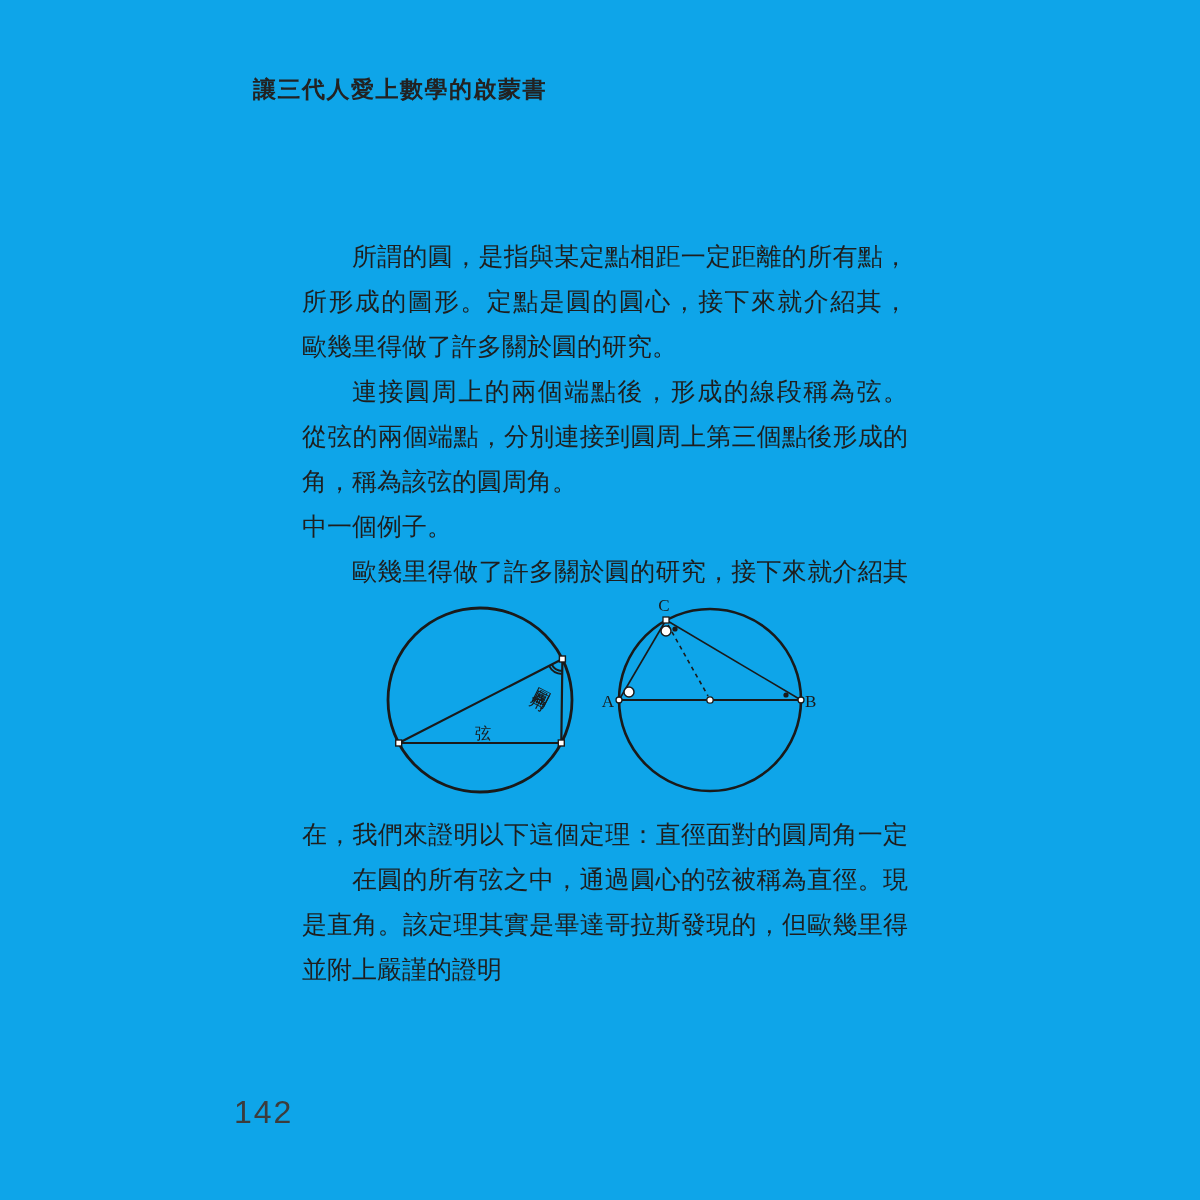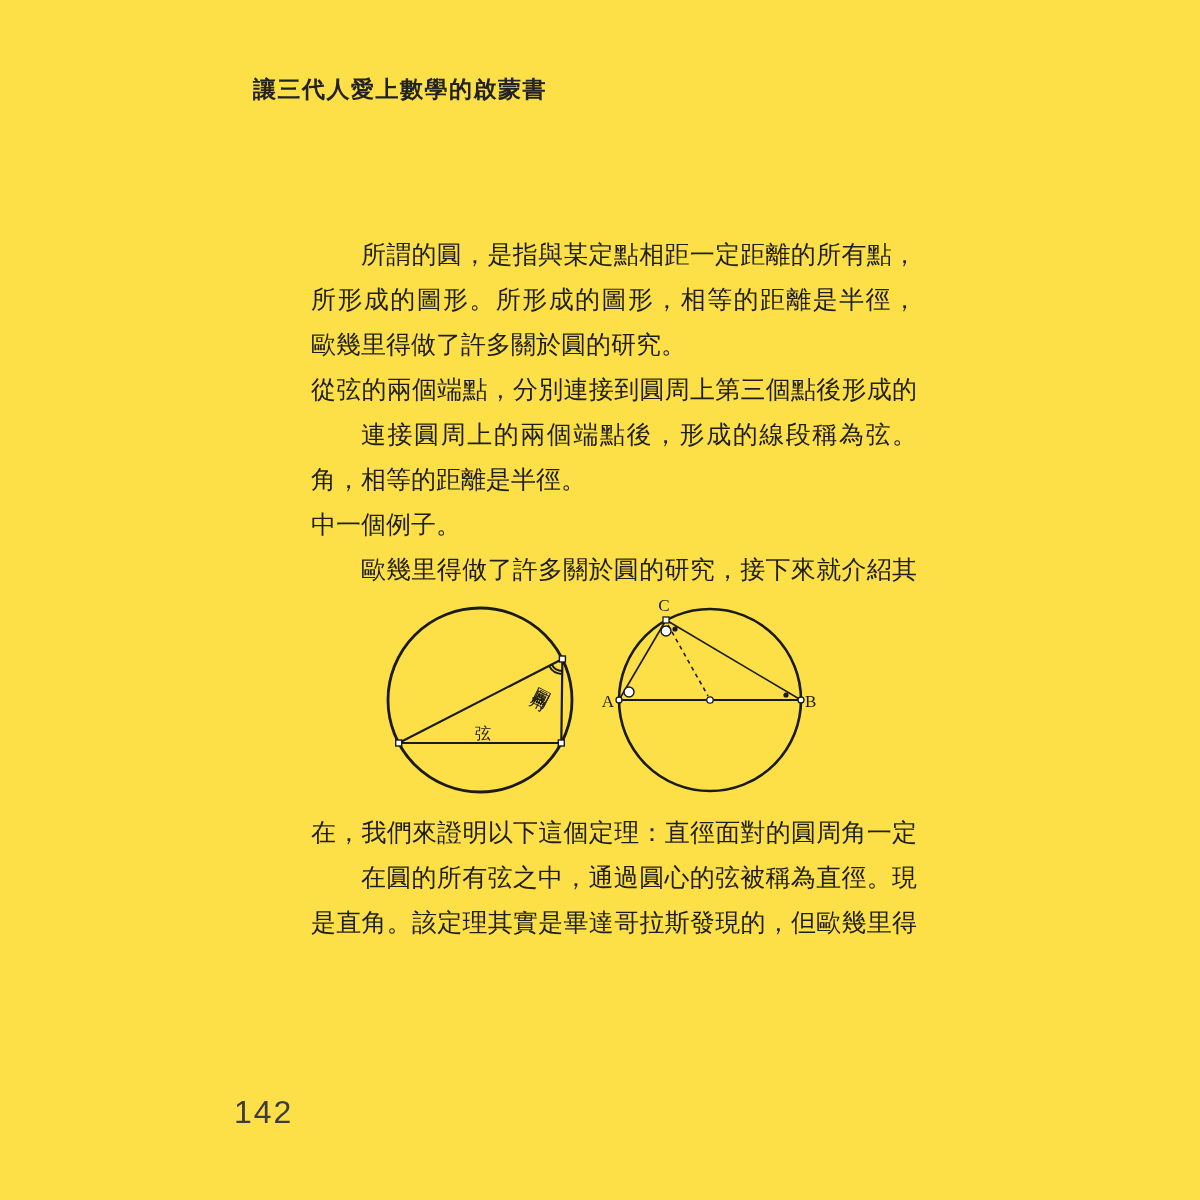--- a/index.html
+++ b/index.html
@@ -5,39 +5,38 @@
   html, body { margin: 0; padding: 0; }
   body {
     width: 1200px; height: 1200px;
     background: #ffffff;
     font-family: "Liberation Serif", "DejaVu Serif", serif;
     color: #1e1e1e;
   }
   .page {
     position: relative;
     width: 1200px; height: 1200px;
-    background: #fde047;
+    background: #0ea5e9;
     overflow: hidden;
   }
   .running-head {
     position: absolute;
     left: 253px; top: 74px;
     font-size: 23px;
     font-weight: bold;
     letter-spacing: 1.5px;
     color: #222222;
     white-space: nowrap;
   }
   .textblock {
     position: absolute;
-    left: 311px;
+    left: 302px;
     width: 606px;
     font-size: 25px;
     color: #1e1e1e;
-    font-family: Liberation Mono, monospace;
   }
   .tb1 { top: 234px; }
   .tb2 { top: 812px; }
   .line {
     height: 45px;
     line-height: 45px;
   }
   .fill {
     text-align: justify;
     text-align-last: justify;
@@ -74,25 +73,25 @@
 </style>
 </head>
 <body>
 
 <div class="page">
 
   <div class="running-head">讓三代人愛上數學的啟蒙書</div>
 
   <div class="textblock tb1">
     <div class="line fill indent">所謂的圓，是指與某定點相距一定距離的所有點，</div>
-    <div class="line fill">所形成的圖形。所形成的圖形，相等的距離是半徑，</div>
+    <div class="line fill">所形成的圖形。定點是圓的圓心，接下來就介紹其，</div>
     <div class="line">歐幾里得做了許多關於圓的研究。</div>
+    <div class="line fill indent">連接圓周上的兩個端點後，形成的線段稱為弦。</div>
     <div class="line fill">從弦的兩個端點，分別連接到圓周上第三個點後形成的</div>
-    <div class="line fill indent">連接圓周上的兩個端點後，形成的線段稱為弦。</div>
-    <div class="line">角，相等的距離是半徑。</div>
+    <div class="line">角，稱為該弦的圓周角。</div>
     <div class="line">中一個例子。</div>
     <div class="line fill indent">歐幾里得做了許多關於圓的研究，接下來就介紹其</div>
   </div>
 
   <svg id="fig-left" class="figure-svg" width="205" height="205" viewBox="0 0 205 205">
     <circle cx="100" cy="100" r="92" fill="none" stroke="#1a1a1a" stroke-width="2.8"></circle>
     <path d="M 18.7 143 L 181.3 143 L 182.4 59 Z" fill="none" stroke="#1a1a1a" stroke-width="2.2" stroke-linejoin="round"></path>
     <path d="M 182.2 74 A 15 15 0 0 1 169.1 65.9" fill="none" stroke="#1a1a1a" stroke-width="2"></path>
     <path d="M 182.2 71 A 12 12 0 0 1 171.9 64.7" fill="none" stroke="#1a1a1a" stroke-width="2"></path>
     <rect x="15.7" y="140" width="6" height="6" fill="#ffffff" stroke="#1a1a1a" stroke-width="1.4"></rect>
@@ -119,17 +118,18 @@
     <rect x="63" y="27" width="6" height="6" fill="#ffffff" stroke="#1a1a1a" stroke-width="1.3"></rect>
     <text x="14" y="117" text-anchor="end" font-size="17">A</text>
     <text x="205" y="117" text-anchor="start" font-size="17">B</text>
     <text x="64" y="21" text-anchor="middle" font-size="17">C</text>
   </svg>
 
   <div class="textblock tb2">
     <div class="line fill">在，我們來證明以下這個定理：直徑面對的圓周角一定</div>
     <div class="line fill indent">在圓的所有弦之中，通過圓心的弦被稱為直徑。現</div>
     <div class="line fill">是直角。該定理其實是畢達哥拉斯發現的，但歐幾里得</div>
+    <div class="line">並附上嚴謹的證明</div>
   </div>
 
   <div class="pageno">142</div>
 
 </div>
 
 </body></html>

